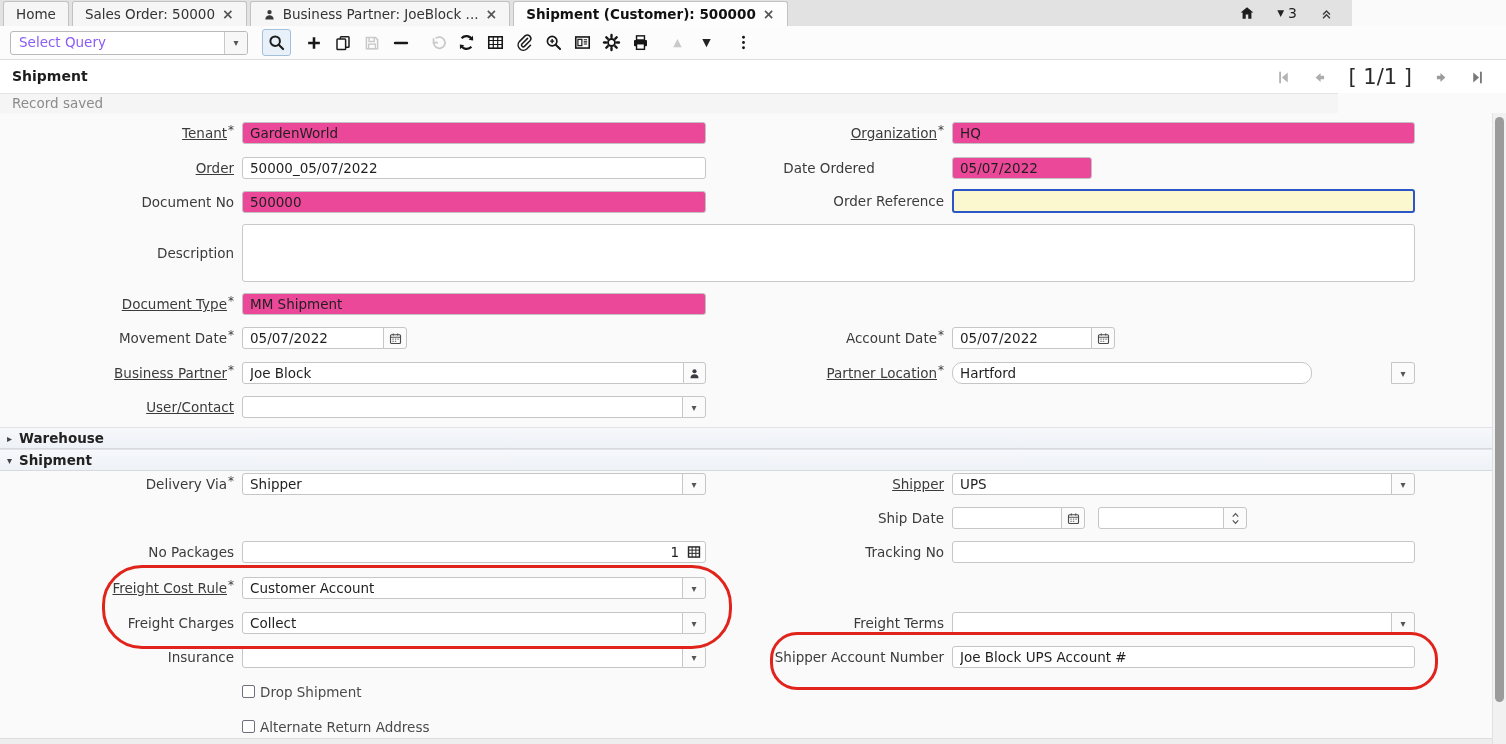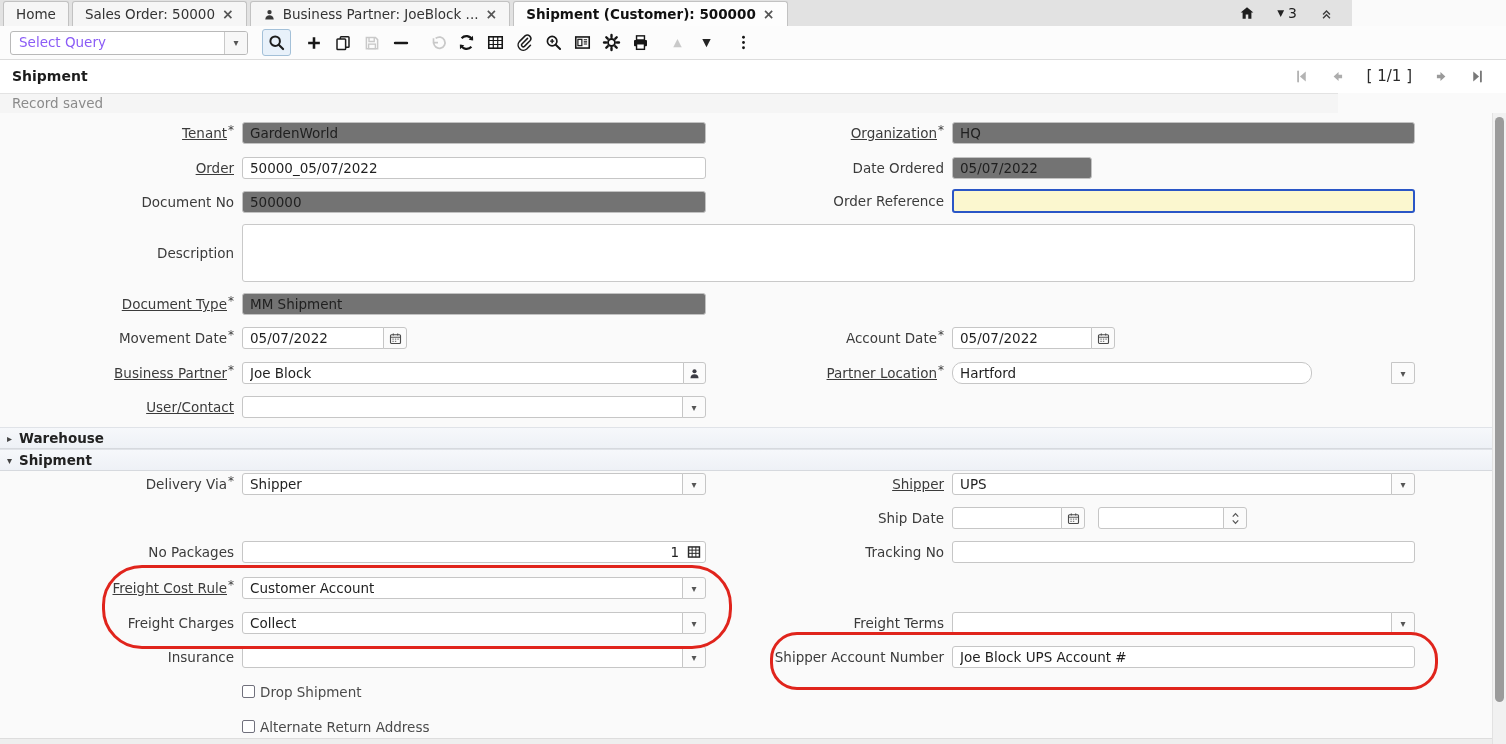--- a/index.html
+++ b/index.html
@@ -24,32 +24,32 @@
   .tbtn.first{margin-left:14px;background:#e8f1fa;border:1px solid #a3c0d8;border-radius:3px;width:27px;height:25px;}
   .tbtn.dis{color:#c9c9c9;cursor:default;}
   .tri{font-size:11px;line-height:1;}
   .gap8{margin-left:8px;}
 
   
   .titlebar{position:absolute;top:60px;left:0;width:1506px;height:33px;background:#fff;}
   .wintitle{position:absolute;left:12px;top:8px;font-size:14px;font-weight:bold;color:#1c1c1c;}
   .recnav{position:absolute;right:18px;top:5px;display:flex;align-items:center;gap:14px;}
   .navbtn{width:22px;height:22px;display:flex;align-items:center;justify-content:center;cursor:pointer;}
-  .pageind{font-size:15px;color:#2b2b2b;margin:0 4px;}
+  .pageind{font-size:21px;color:#2b2b2b;margin:0 4px;}
   .statusbar{position:absolute;top:93px;left:0;width:1338px;height:20px;background:#f5f5f5;border-top:1px solid #e3e3e3;}
   .statusmsg{position:absolute;left:12px;top:1px;color:#8b8b8b;font-size:13.5px;}
 
   
   .formarea{position:absolute;top:113px;left:0;width:1506px;height:631px;background:#fafafa;}
   .lbl{position:absolute;height:22px;line-height:22px;text-align:right;color:#3b3b3b;font-size:13.5px;white-space:nowrap;}
   .lbl .t{ }
   .lbl.link .t{text-decoration:underline;}
   .lbl.mand .t::after{content:"*";text-decoration:none;display:inline-block;transform:translateY(-4px);margin-left:1px;font-size:12px;}
   .inp{position:absolute;height:22px;box-sizing:border-box;border:1px solid #c6c6c6;border-radius:3px;background:#fff;font-family:"DejaVu Sans","Liberation Sans",sans-serif;font-size:13.5px;color:#1f1f1f;padding:0 7px;outline:none;}
-  .inp.ro{background:#737373;border-color:#c2c2c2;}
+  .inp.ro{background:#ec4899;border-color:#c2c2c2;}
   .inp.hasbtn{border-radius:3px 0 0 3px;}
   .inp.yellow{background:#fbf7cf;border:2px solid #2a56c6;height:24px;border-radius:3px;}
   .fbtn{position:absolute;width:24px;height:22px;box-sizing:border-box;border:1px solid #c6c6c6;border-radius:0 3px 3px 0;background:#fbfbfb;display:flex;align-items:center;justify-content:center;color:#4c4c52;cursor:pointer;}
   .fbtn .dda{font-size:10px;color:#555;}
   .tarea{position:absolute;box-sizing:border-box;border:1px solid #c9c9c9;border-radius:3px;background:#fff;resize:none;font-family:"DejaVu Sans","Liberation Sans",sans-serif;font-size:13.5px;padding:4px 7px;outline:none;}
   .sect{position:absolute;left:0;width:1494px;height:20px;background:linear-gradient(#f6f8fb,#eef1f6);border-top:1px solid #e0e3e8;border-bottom:1px solid #d6d9de;display:flex;align-items:center;cursor:pointer;}
   .sect .arr{width:12px;margin-left:7px;font-size:10px;color:#444;}
   .sect .st{font-weight:bold;font-size:13.5px;color:#222;}
   .cbox{position:absolute;width:13px;height:13px;box-sizing:border-box;border:1.6px solid #70707c;border-radius:2px;background:#fff;cursor:pointer;}
   .cblbl{position:absolute;height:18px;line-height:16px;color:#4a4a4a;font-size:13.5px;}
@@ -253,21 +253,21 @@
 
   <div class="formarea">
 
     <div class="lbl link mand" style="left:8px;top:9px;width:226px;"><span class="t">Tenant</span></div>
     <input class="inp ro" style="left: 242px; top: 9px; width: 464px;" readonly="" value="GardenWorld">
     <div class="lbl link mand" style="left:714px;top:9px;width:230px;"><span class="t">Organization</span></div>
     <input class="inp ro" style="left: 952px; top: 9px; width: 463px;" readonly="" value="HQ">
 
     <div class="lbl link" style="left:8px;top:44px;width:226px;"><span class="t">Order</span></div>
     <input class="inp" style="left: 242px; top: 44px; width: 464px;" value="50000_05/07/2022">
-    <div class="lbl" style="left:714px;top:44px;width:230px;"><span class="t">Date Ordered</span></div>
+    <div class="lbl" style="left:714px;top:44px;width:230px;text-align:center;"><span class="t">Date Ordered</span></div>
     <input class="inp ro" style="left: 952px; top: 44px; width: 140px;" readonly="" value="05/07/2022">
 
     <div class="lbl" style="left:8px;top:78px;width:226px;"><span class="t">Document No</span></div>
     <input class="inp ro" style="left: 242px; top: 78px; width: 464px;" readonly="" value="500000">
     <div class="lbl" style="left:714px;top:77px;width:230px;"><span class="t">Order Reference</span></div>
     <input class="inp yellow" style="left: 952px; top: 76px; width: 463px;" value="">
 
     <div class="lbl" style="left:8px;top:129px;width:226px;"><span class="t">Description</span></div>
     <textarea class="tarea" style="left: 242px; top: 111px; width: 1173px; height: 58px;"></textarea>
 

